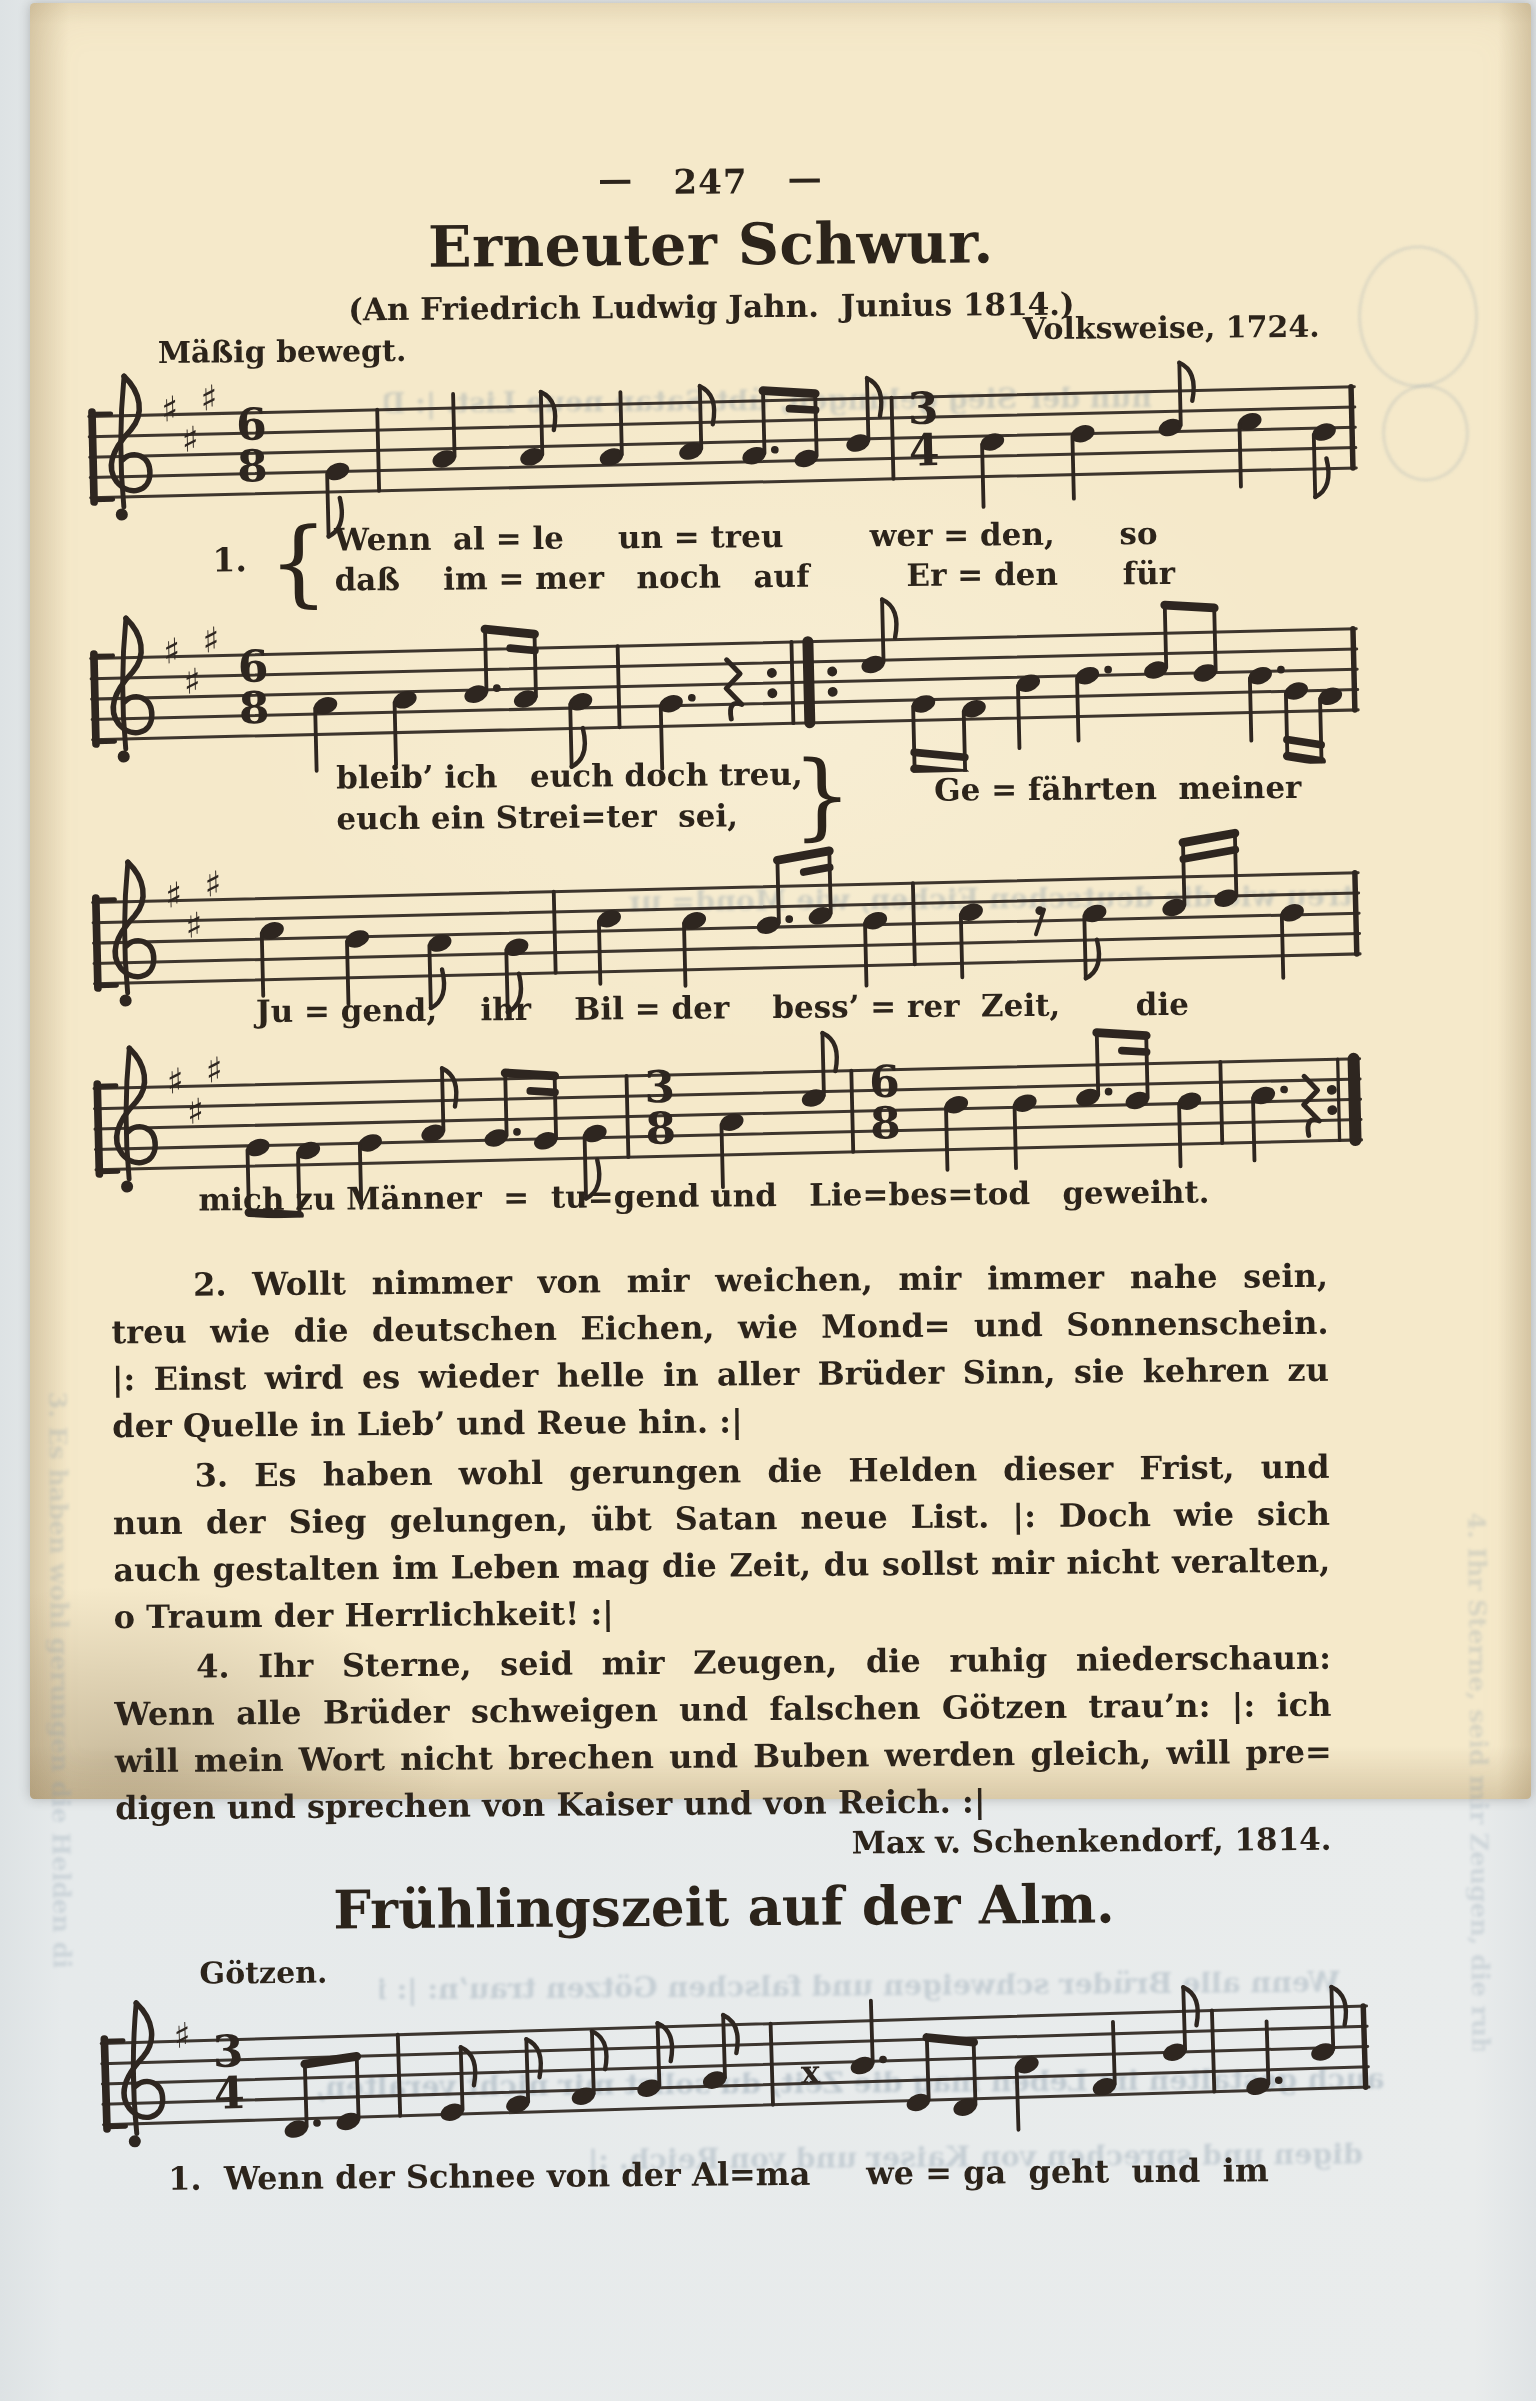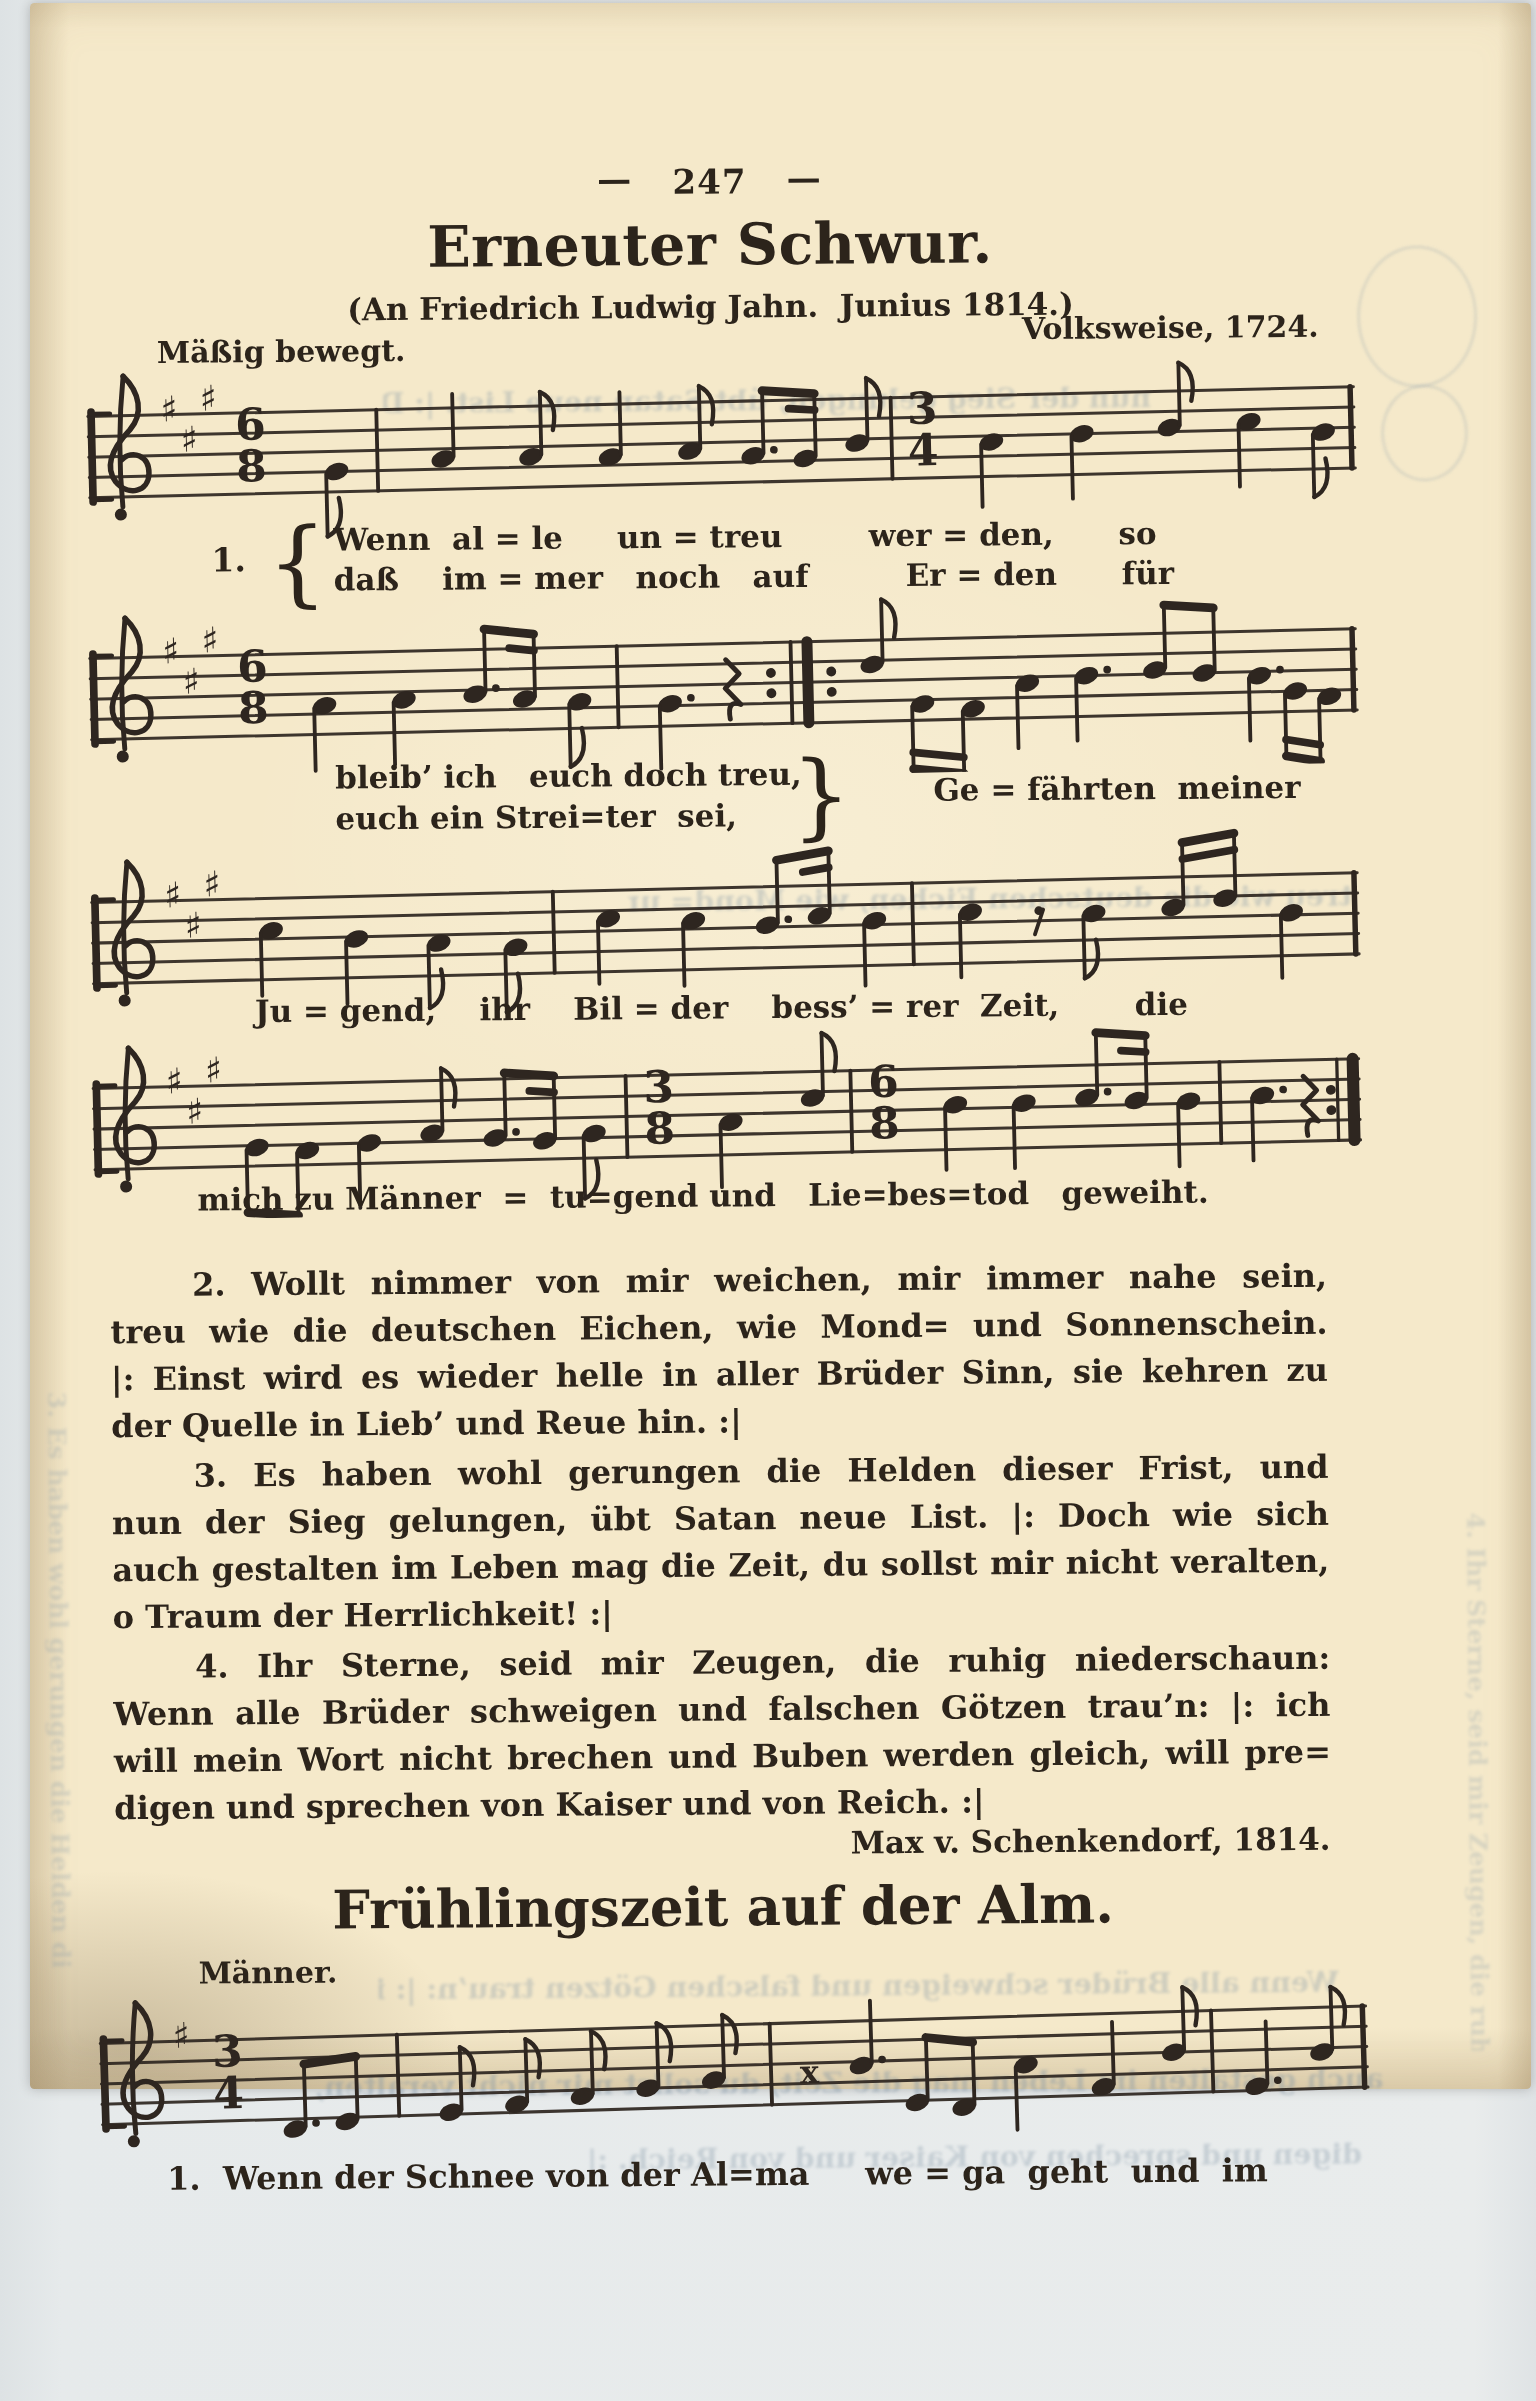--- a/index.html
+++ b/index.html
@@ -2,21 +2,21 @@
 <html style="font-size:8.8px"><head>
 <meta charset="utf-8">
 <style>
   html,body{margin:0;padding:0;}
   body{
     width:1537px;height:2401px;position:relative;overflow:hidden;
     background:linear-gradient(90deg,#dde2e4 0%,#e6eaeb 4%,#e9ecec 96%,#dfe3e5 100%);
     font-family:"DejaVu Serif","Liberation Serif",serif;color:#2c241b;
   }
   .paper{
-    position:absolute;left:30px;top:3.3px;width:1501px;height:2086px;
+    position:absolute;left:30px;top:3.3px;width:1501px;height:1796px;
     background-color:#f5e9ca;
     background-image:
       radial-gradient(549px 285px at 6% 98%, rgba(92,72,42,.28), transparent 62%),
       radial-gradient(768px 494px at 50% 40%, rgba(255,252,240,.25), transparent 70%),
       linear-gradient(90deg, rgba(118,94,56,.20), transparent 2.6%),
       linear-gradient(270deg, rgba(118,94,56,.22), transparent 2.2%),
       linear-gradient(0deg, rgba(118,94,56,.18), transparent 3.0%),
       linear-gradient(180deg, rgba(118,94,56,.08), transparent 1.2%);
     border-radius:4.4px;
     box-shadow:0 0 12px rgba(40,40,40,.28), inset 0 0 49px rgba(170,140,90,.18);
@@ -469,18 +469,18 @@
     <div class="verse" style="top:1636px;">
       <div class="ln just indent">4.  Ihr Sterne, seid mir Zeugen, die ruhig niederschaun:</div>
       <div class="ln just">Wenn alle Brüder schweigen und falschen Götzen trau’n:  |: ich</div>
       <div class="ln just">will mein Wort nicht brechen und Buben werden gleich, will pre=</div>
       <div class="ln">digen und sprechen von Kaiser und von Reich. :|</div>
     </div>
 
     <div class="col attrib" style="position:absolute;">Max v. Schenkendorf, 1814.</div>
 
     <div class="col center title2" style="position:absolute;">Frühlingszeit auf der Alm.</div>
-    <div class="tempo2">Männer.</div>
+    <div class="tempo2">Götzen.</div>
     <div class="lyr" style="left:127px;top:2152px;font-size:32px;">1.  Wenn der Schnee von der Al=ma     we = ga  geht  und  im</div>
 
   </div>
 </div>
 
 
 </body></html>

